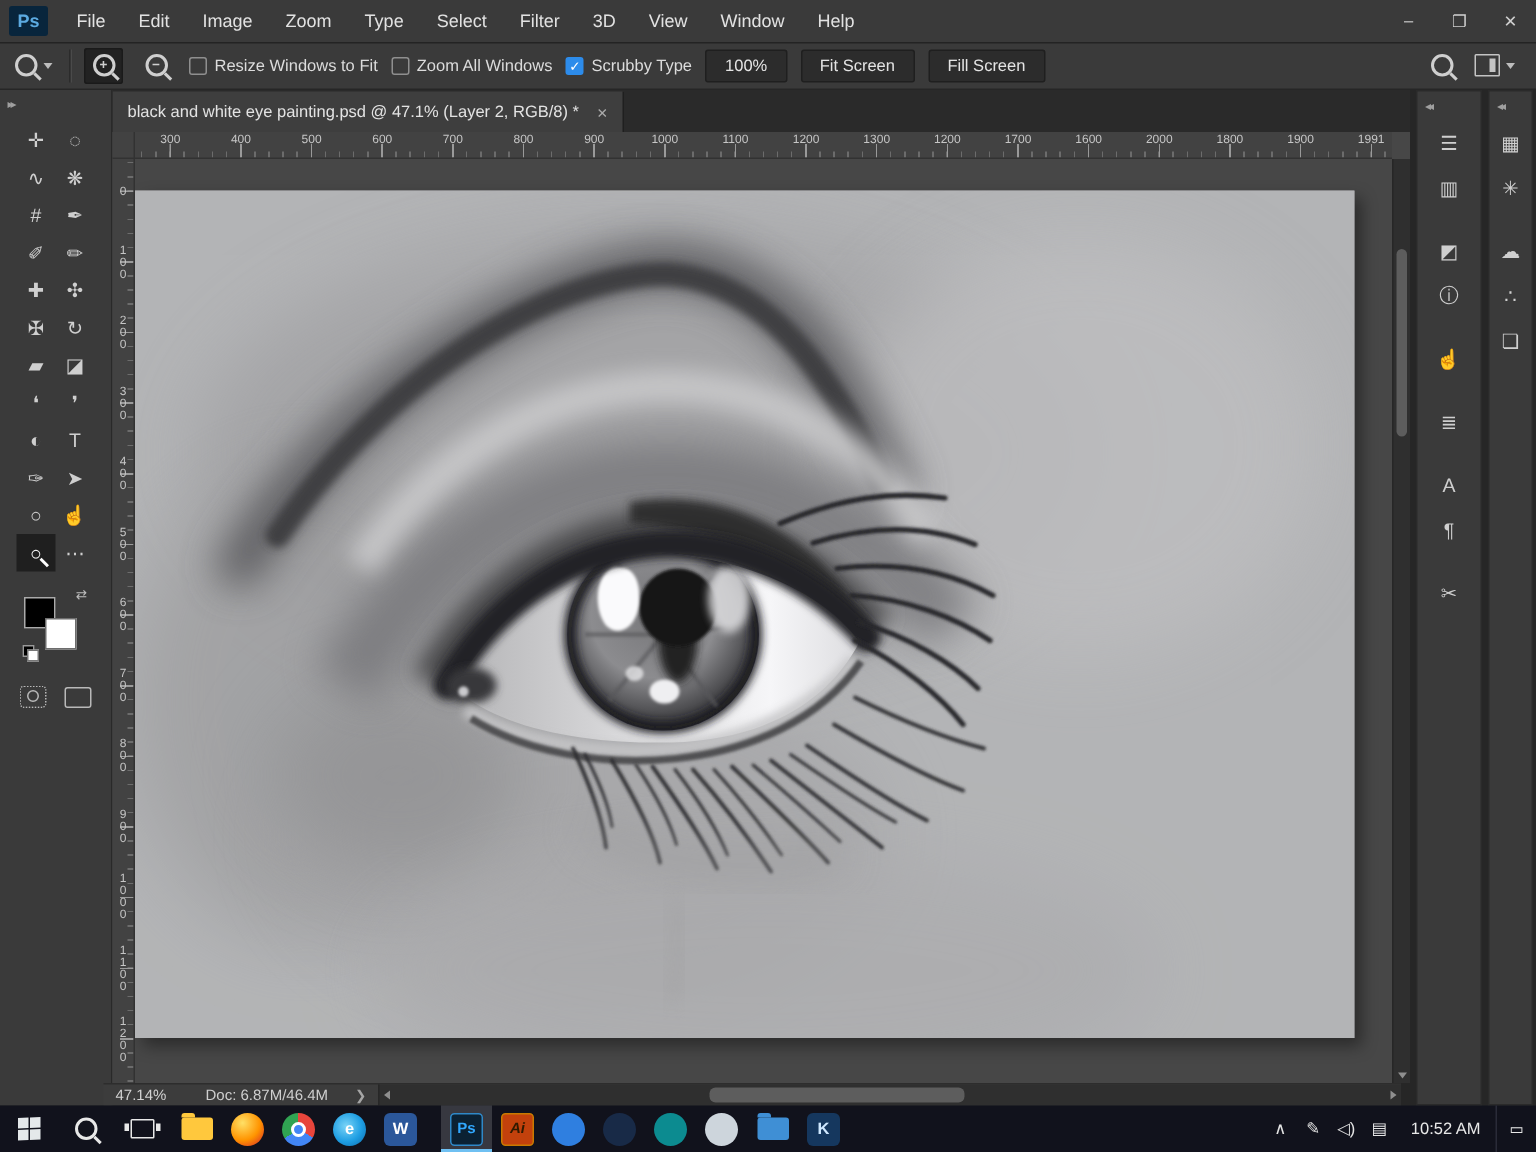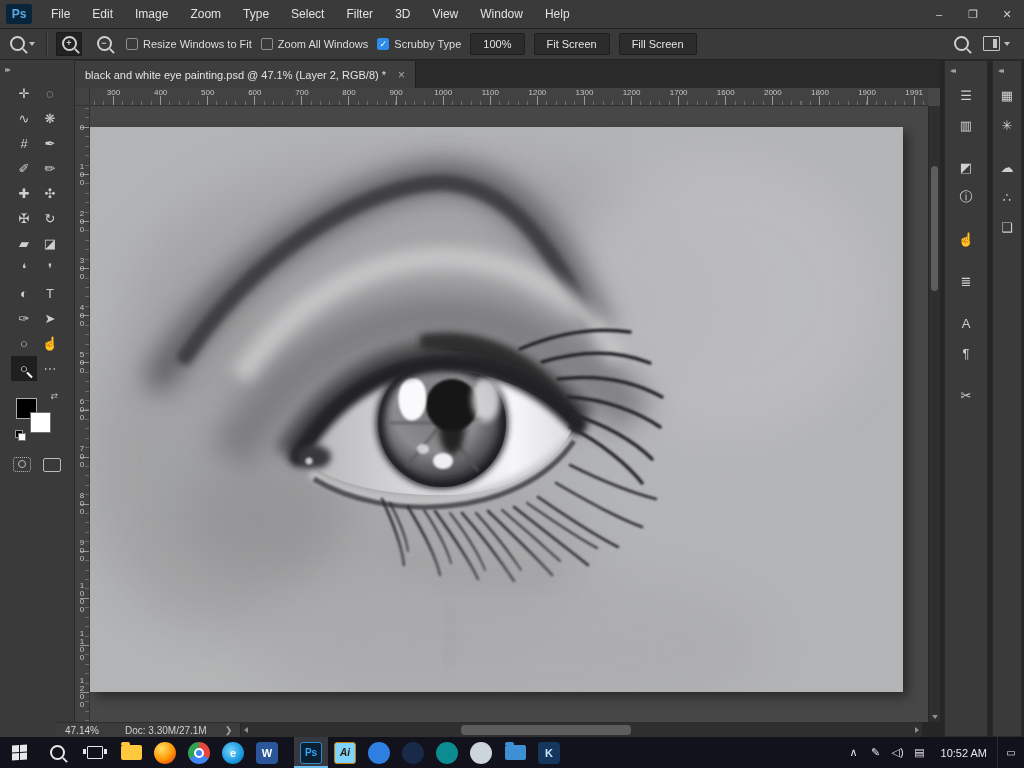--- a/index.html
+++ b/index.html
@@ -94,21 +94,21 @@
           box-shadow:5px 5px 10px rgba(0,0,0,.4)}
   .canvas svg{display:block}
   .vscroll{position:absolute;right:0;top:18px;width:12px;height:616px;background:#2f2f2f;border-left:1px solid #272727;box-sizing:border-box}
   .vthumb{position:absolute;left:2px;top:60px;width:7px;height:125px;background:#5d5d5d;border-radius:4px}
   .sarrow{width:0;height:0;position:absolute}
   .sarrow.down{left:3px;bottom:3px;border-left:3px solid transparent;border-right:3px solid transparent;border-top:4px solid #8f8f8f}
   .sarrow.left{left:3px;top:4px;border-top:3px solid transparent;border-bottom:3px solid transparent;border-right:4px solid #8f8f8f}
   .sarrow.right{right:3px;top:4px;border-top:3px solid transparent;border-bottom:3px solid transparent;border-left:4px solid #8f8f8f}
 
   
-  .statusbar{position:absolute;left:57px;top:722px;width:865px;height:15px;background:#3c3c3c;
+  .statusbar{position:absolute;left:69px;top:722px;width:865px;height:15px;background:#3c3c3c;
              border-top:1px solid #2d2d2d;box-sizing:border-box;display:flex;align-items:center;
              font-size:10px;color:#d2d2d2}
   .zoomfield{padding:0 8px;min-width:42px}
   .docinfo{padding:0 10px;color:#cfcfcf}
   .chev{color:#a5a5a5;padding:0 8px;font-size:9px}
   .hscroll{position:relative;flex:1;height:100%;background:#2f2f2f;border-left:1px solid #272727}
   .hthumb{position:absolute;left:220px;top:2px;width:170px;height:10px;background:#5d5d5d;border-radius:4px}
 
   
   .rightrail{position:absolute;left:940px;top:60px;width:84px;height:677px;background:#262626}
@@ -459,21 +459,21 @@
     </div>
 
     <div class="vscroll">
       <div class="vthumb"></div>
       <div class="sarrow down"></div>
     </div>
   </div>
 
   <div class="statusbar">
     <span class="zoomfield">47.14%</span>
-    <span class="docinfo">Doc: 3.30M/27.1M</span>
+    <span class="docinfo">Doc: 6.87M/46.4M</span>
     <span class="chev">❯</span>
     <div class="hscroll">
       <div class="sarrow left"></div>
       <div class="hthumb"></div>
       <div class="sarrow right"></div>
     </div>
   </div>
 
   <div class="rightrail">
     <div class="strip strip1">
@@ -561,21 +561,21 @@
         <div class="task-app">
         <span class="app-ic" style="background: radial-gradient(circle at 40% 40%, rgb(122, 212, 247), rgb(30, 158, 227) 55%, rgb(11, 104, 168)); color: rgb(255, 255, 255);">e</span>
       </div>
         <div class="task-app">
         <span class="app-ic sq" style="background: rgb(43, 87, 154); color: rgb(255, 255, 255);">W</span>
       </div>
         <div class="task-app selected grp">
         <span class="app-ic pssq" style="background: rgb(11, 33, 51); color: rgb(49, 168, 255);">Ps</span>
       </div>
         <div class="task-app">
-        <span class="app-ic aisq" style="background: #7dd3fc; color: rgb(47, 26, 0); font-style: italic;">Ai</span>
+        <span class="app-ic aisq" style="background: #c2410c; color: rgb(47, 26, 0); font-style: italic;">Ai</span>
       </div>
         <div class="task-app">
         <span class="app-ic" style="background: rgb(47, 127, 224);"></span>
       </div>
         <div class="task-app">
         <span class="app-ic" style="background: rgb(24, 42, 71);"></span>
       </div>
         <div class="task-app">
         <span class="app-ic" style="background: rgb(12, 139, 144);"></span>
       </div>

